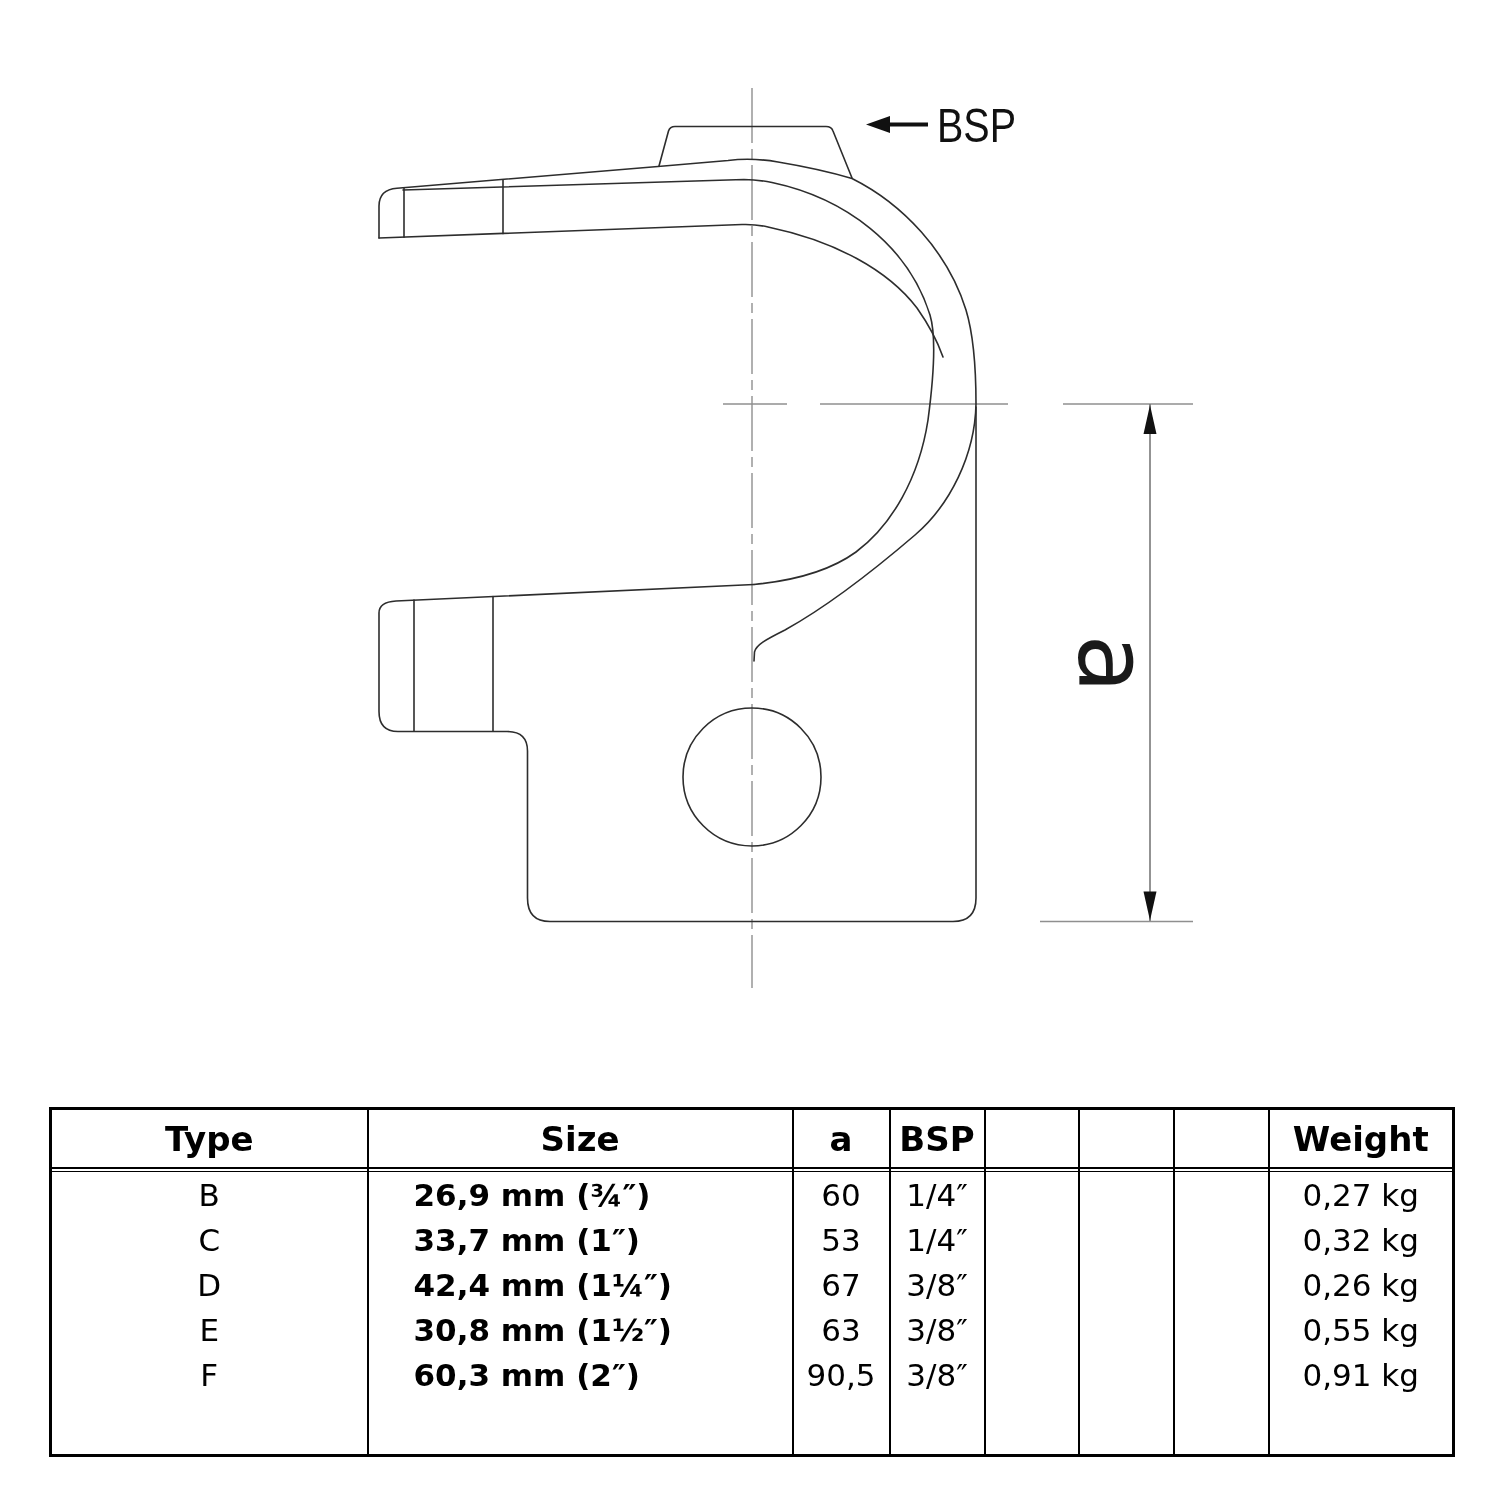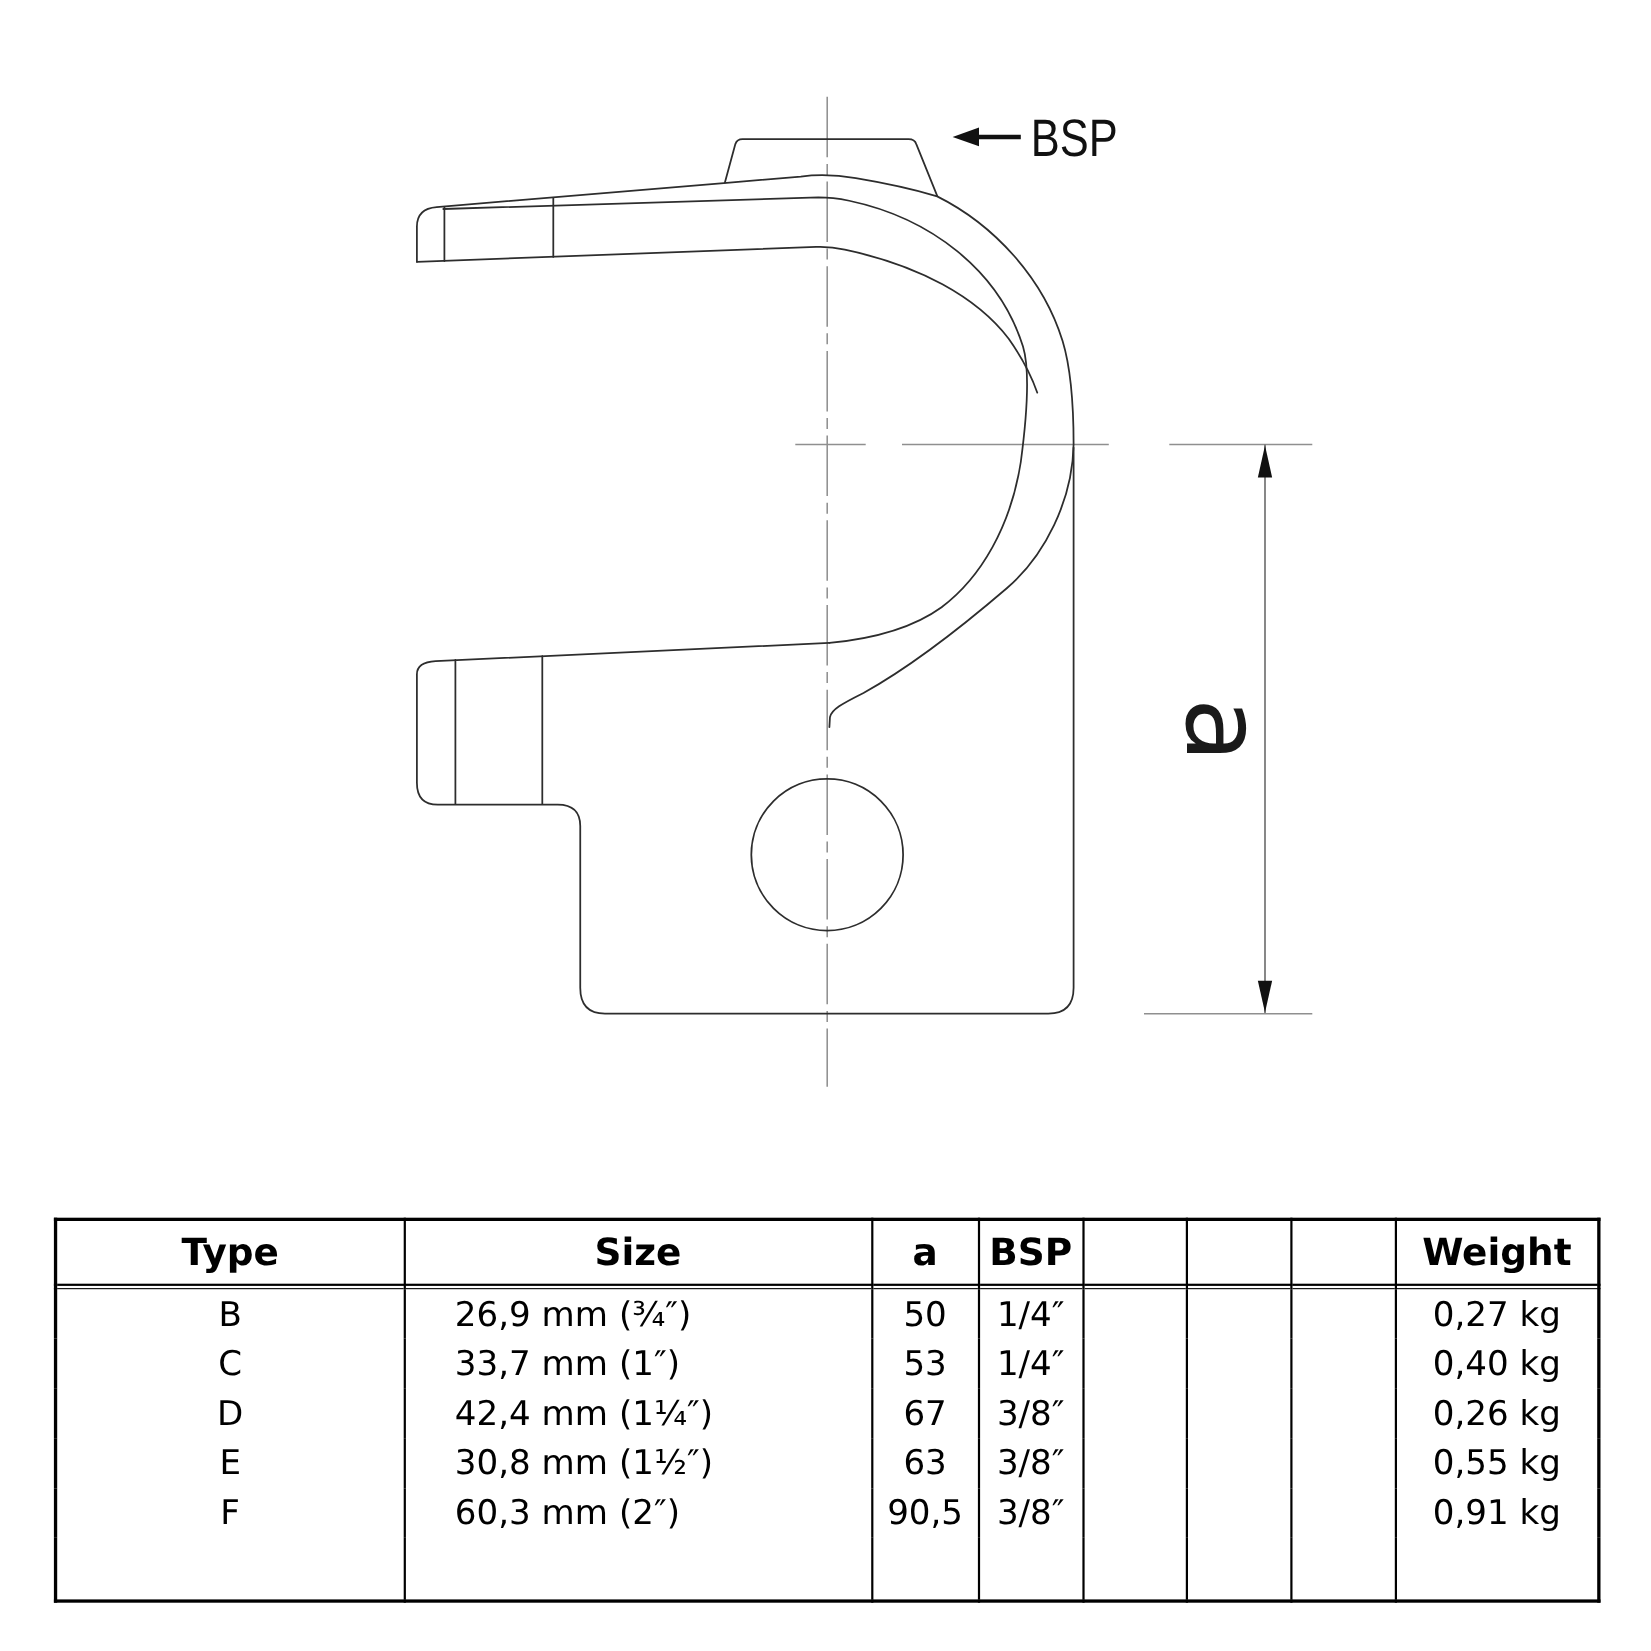--- a/index.html
+++ b/index.html
@@ -57,20 +57,21 @@
   }
   tr.data td{
     height:45px;
     font-size:31px;
     text-align:center;
     vertical-align:middle;
   }
   tr.data td.size{
     text-align:left;
     padding-left:45px;
+    font-weight:bold;
   }
   tr.filler td{
     height:56px;
   }
 </style>
 </head>
 <body>
 
 <div class="canvas">
 
@@ -161,36 +162,36 @@
             <td></td>
             <td></td>
             <td></td>
             <td></td>
             <td></td>
             <td></td>
       </tr>
       <tr class="data">
         <td>B</td>
         <td class="size">26,9 mm (¾″)</td>
-        <td>50</td>
+        <td>60</td>
         <td>1/4″</td>
         <td></td>
             <td></td>
             <td></td>
         <td>0,27 kg</td>
       </tr>
       <tr class="data">
         <td>C</td>
         <td class="size">33,7 mm (1″)</td>
         <td>53</td>
         <td>1/4″</td>
         <td></td>
             <td></td>
             <td></td>
-        <td>0,40 kg</td>
+        <td>0,32 kg</td>
       </tr>
       <tr class="data">
         <td>D</td>
         <td class="size">42,4 mm (1¼″)</td>
         <td>67</td>
         <td>3/8″</td>
         <td></td>
             <td></td>
             <td></td>
         <td>0,26 kg</td>

